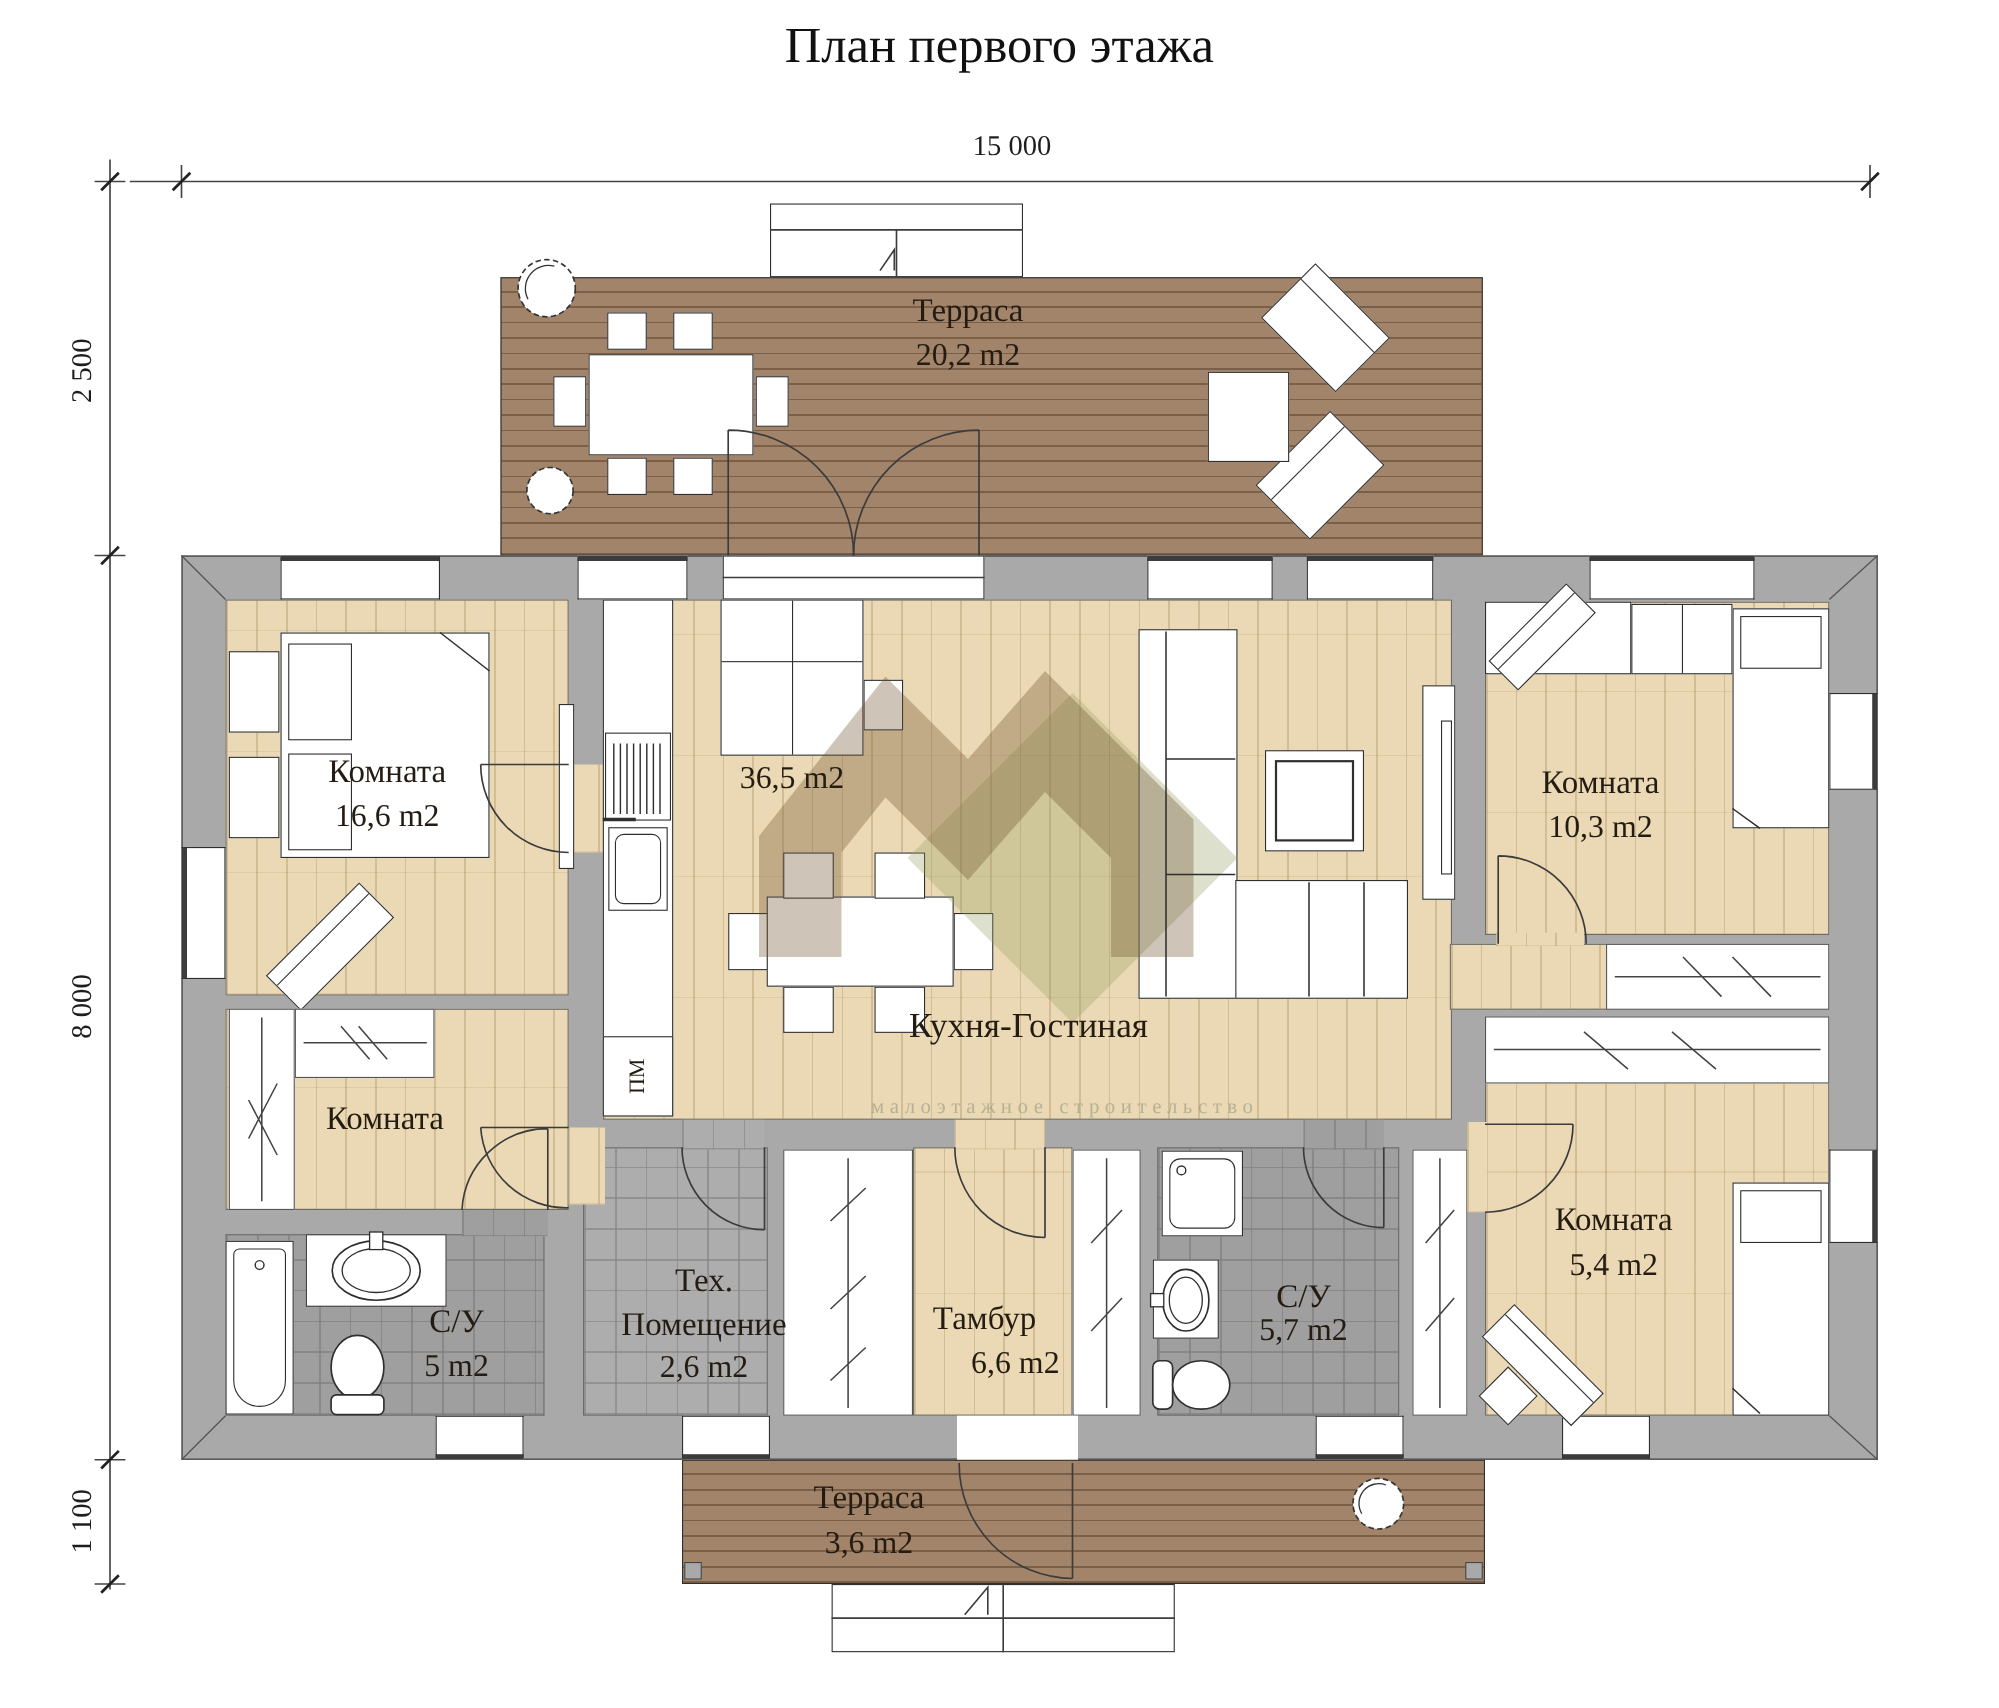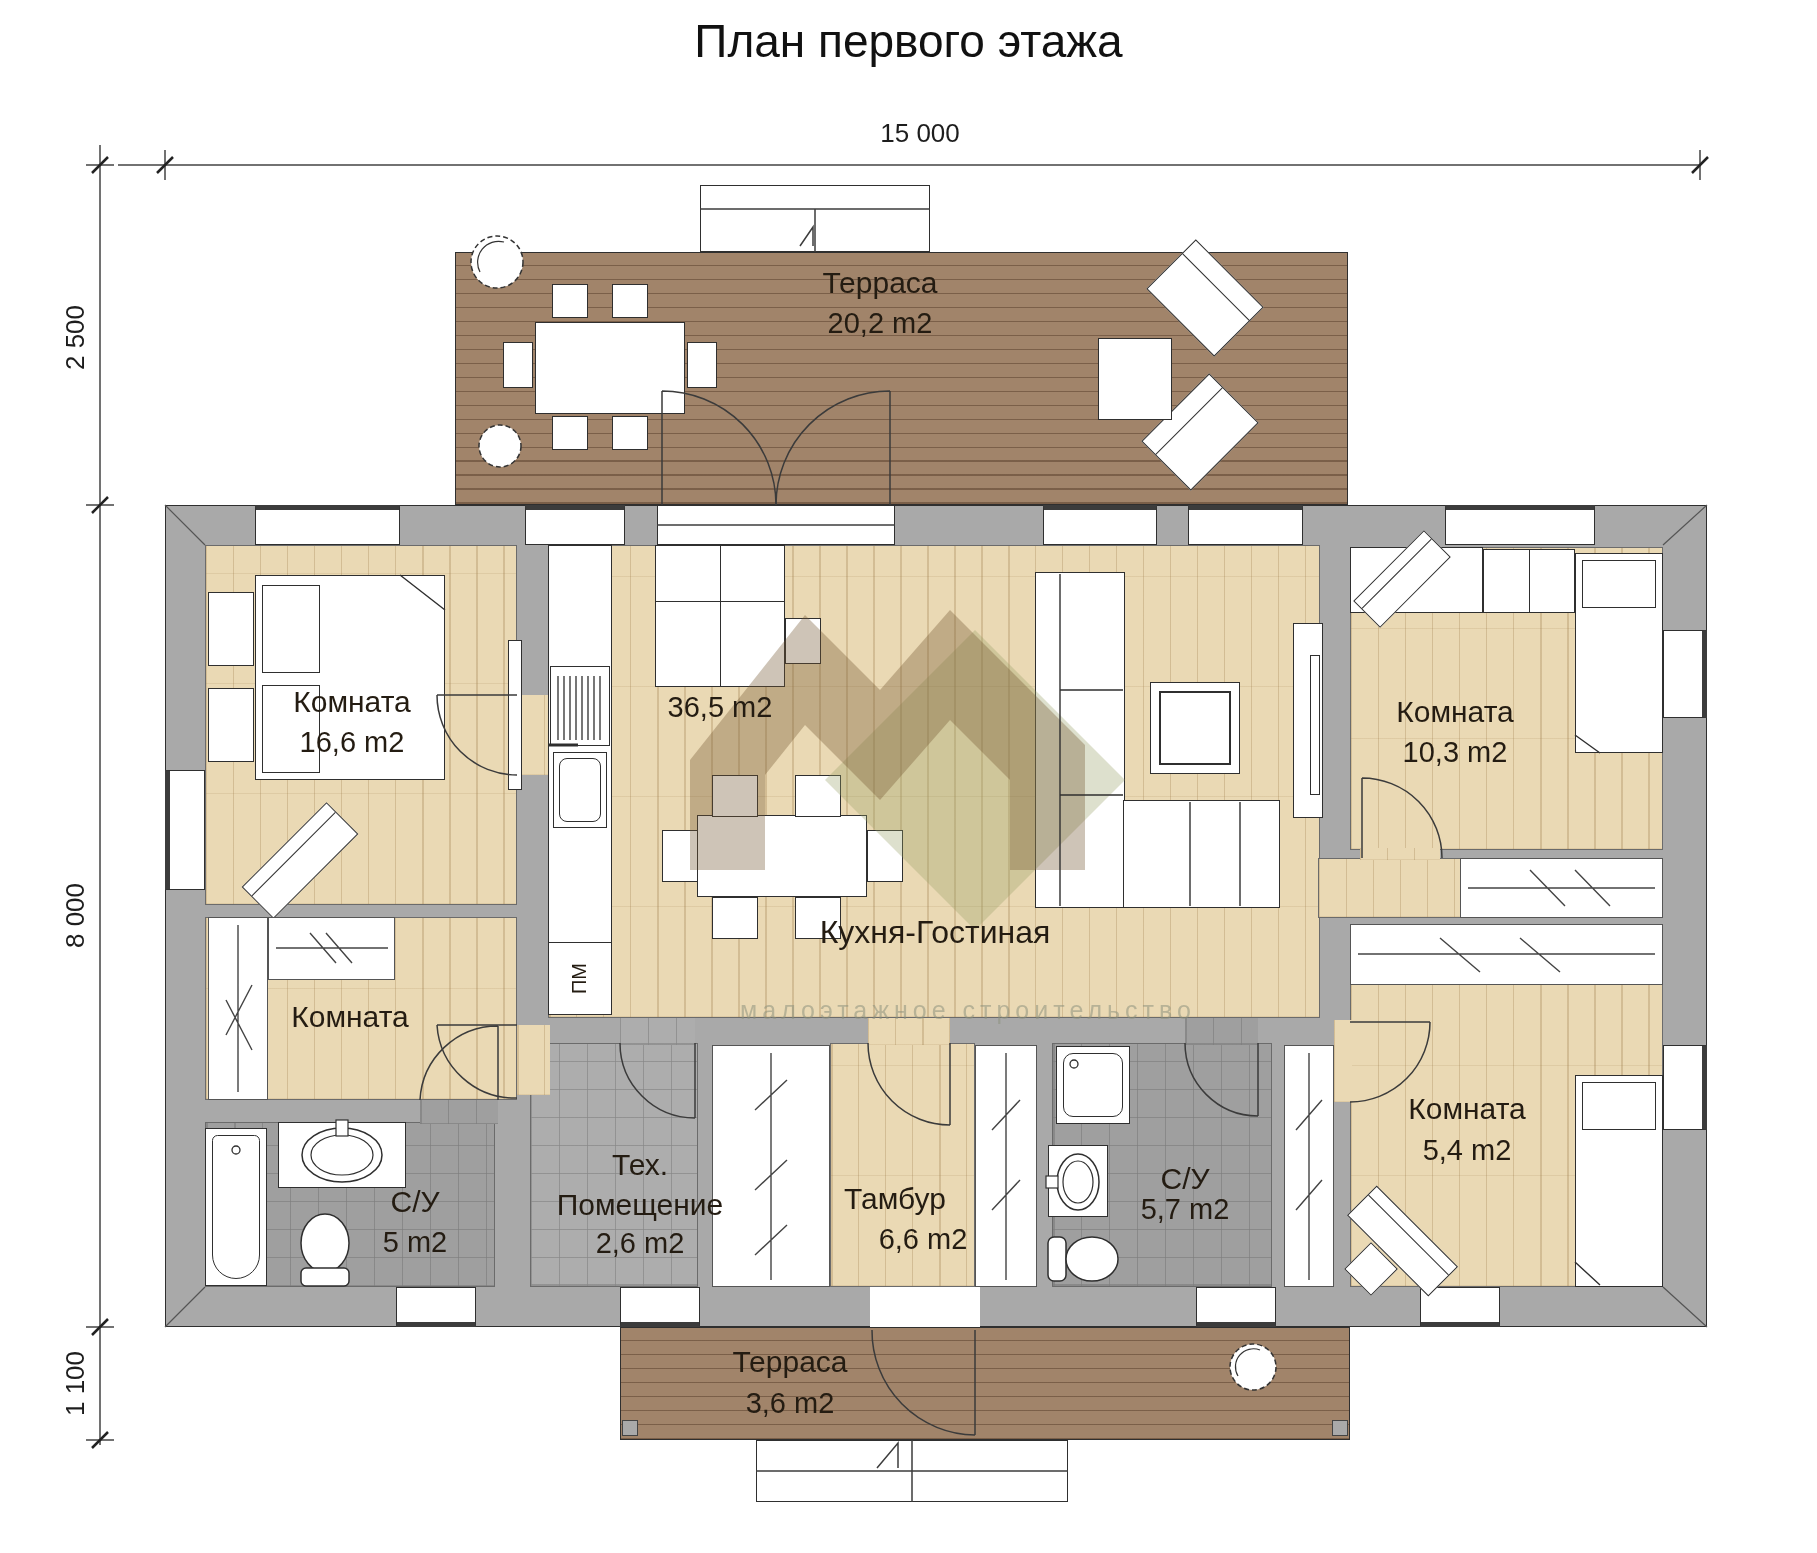--- a/index.html
+++ b/index.html
@@ -1,17 +1,17 @@
 <!DOCTYPE html>
 <html><head>
 <meta charset="utf-8">
 <style>
   html,body{margin:0;padding:0;background:#fff}
   #plan{position:relative;width:1817px;height:1553px;background:#fff;overflow:hidden;
-        font-family:Liberation Sans, sans-serif;color:#241c12}
+        font-family:Liberation Serif, serif;color:#241c12}
   .abs{position:absolute;box-sizing:border-box}
   
   .wallbase{background:#a9a9a9;border:1.5px solid #2f2f2f}
   .wood{background-color:#ead9b4;
     background-image:repeating-linear-gradient(90deg,rgba(150,115,65,.28) 0 1.5px,transparent 1.5px 27px),
                      repeating-linear-gradient(0deg,rgba(150,115,65,.14) 0 1px,transparent 1px 110px);
     border:1px solid #6b6b6b}
   .deck{background-color:#a1846a;
     background-image:repeating-linear-gradient(0deg,rgba(60,35,18,.38) 0 1.5px,transparent 1.5px 14px);
     border:1.5px solid #2f2f2f}
@@ -30,21 +30,21 @@
   .win.s{border-bottom:5px solid #3c3c3c}
   .win.w{border-left:5px solid #3c3c3c}
   .win.e{border-right:5px solid #3c3c3c}
   .lbl{position:absolute;text-align:center;font-size:30px;line-height:1.1;color:#241c12;white-space:nowrap}
   .lbl.area{font-size:29px}
   .dimlbl{position:absolute;font-size:26px;color:#1d1d1d;text-align:center}
   .rot{transform:rotate(-90deg)}
   #title{position:absolute;left:0;right:0;top:14px;text-align:center;font-size:46px;color:#111}
   #wm-brand{position:absolute;left:690px;top:928px;width:560px;text-align:center;font-size:64px;font-weight:bold;
             letter-spacing:2px;color:rgba(122,96,55,.42);z-index:40;pointer-events:none}
-  #wm-tag{position:absolute;left:718px;top:996px;width:500px;text-align:center;font-size:25px;
+  #wm-tag{position:absolute;left:718px;top:996px;width:500px;text-align:center;font-size:19px;
           letter-spacing:5px;color:rgba(140,145,125,.55);z-index:40;pointer-events:none}
   svg.overlay{position:absolute;left:0;top:0;z-index:60;pointer-events:none}
   #wm-logo{z-index:39}
   .z2{z-index:2}.z3{z-index:3}.z50{z-index:50}
 </style>
 </head>
 <body>
 
 <div id="plan">
 

